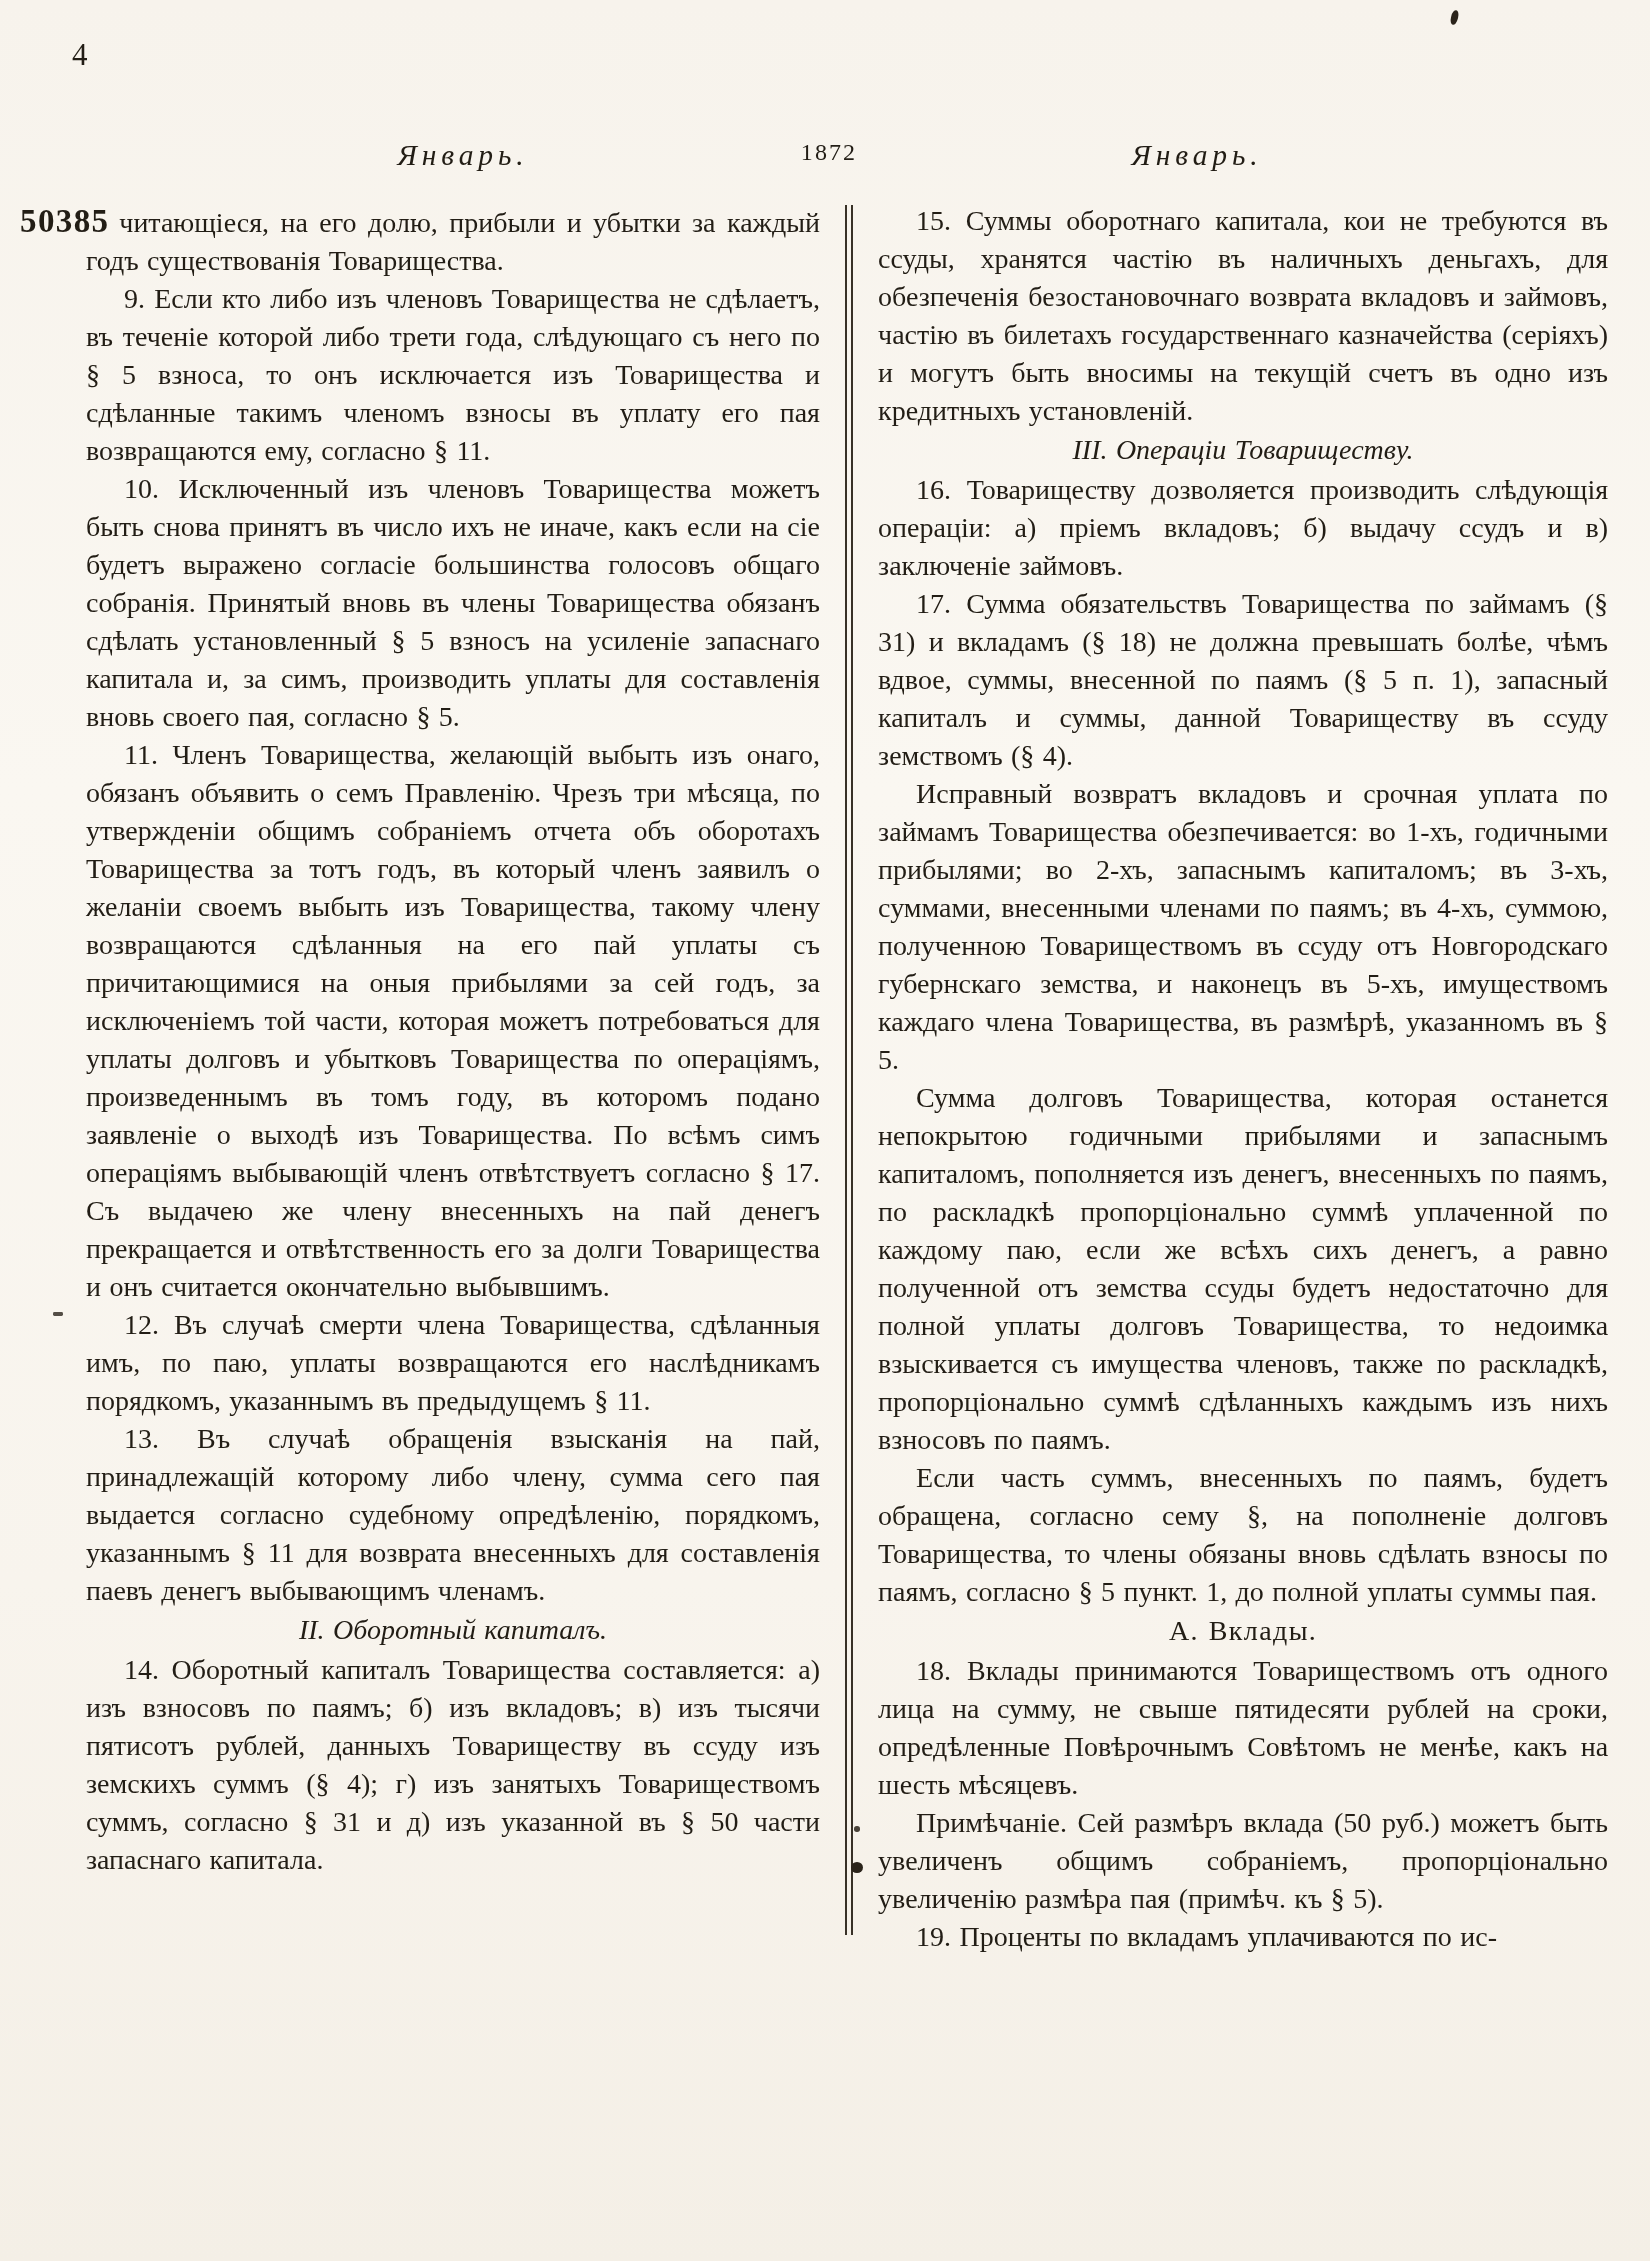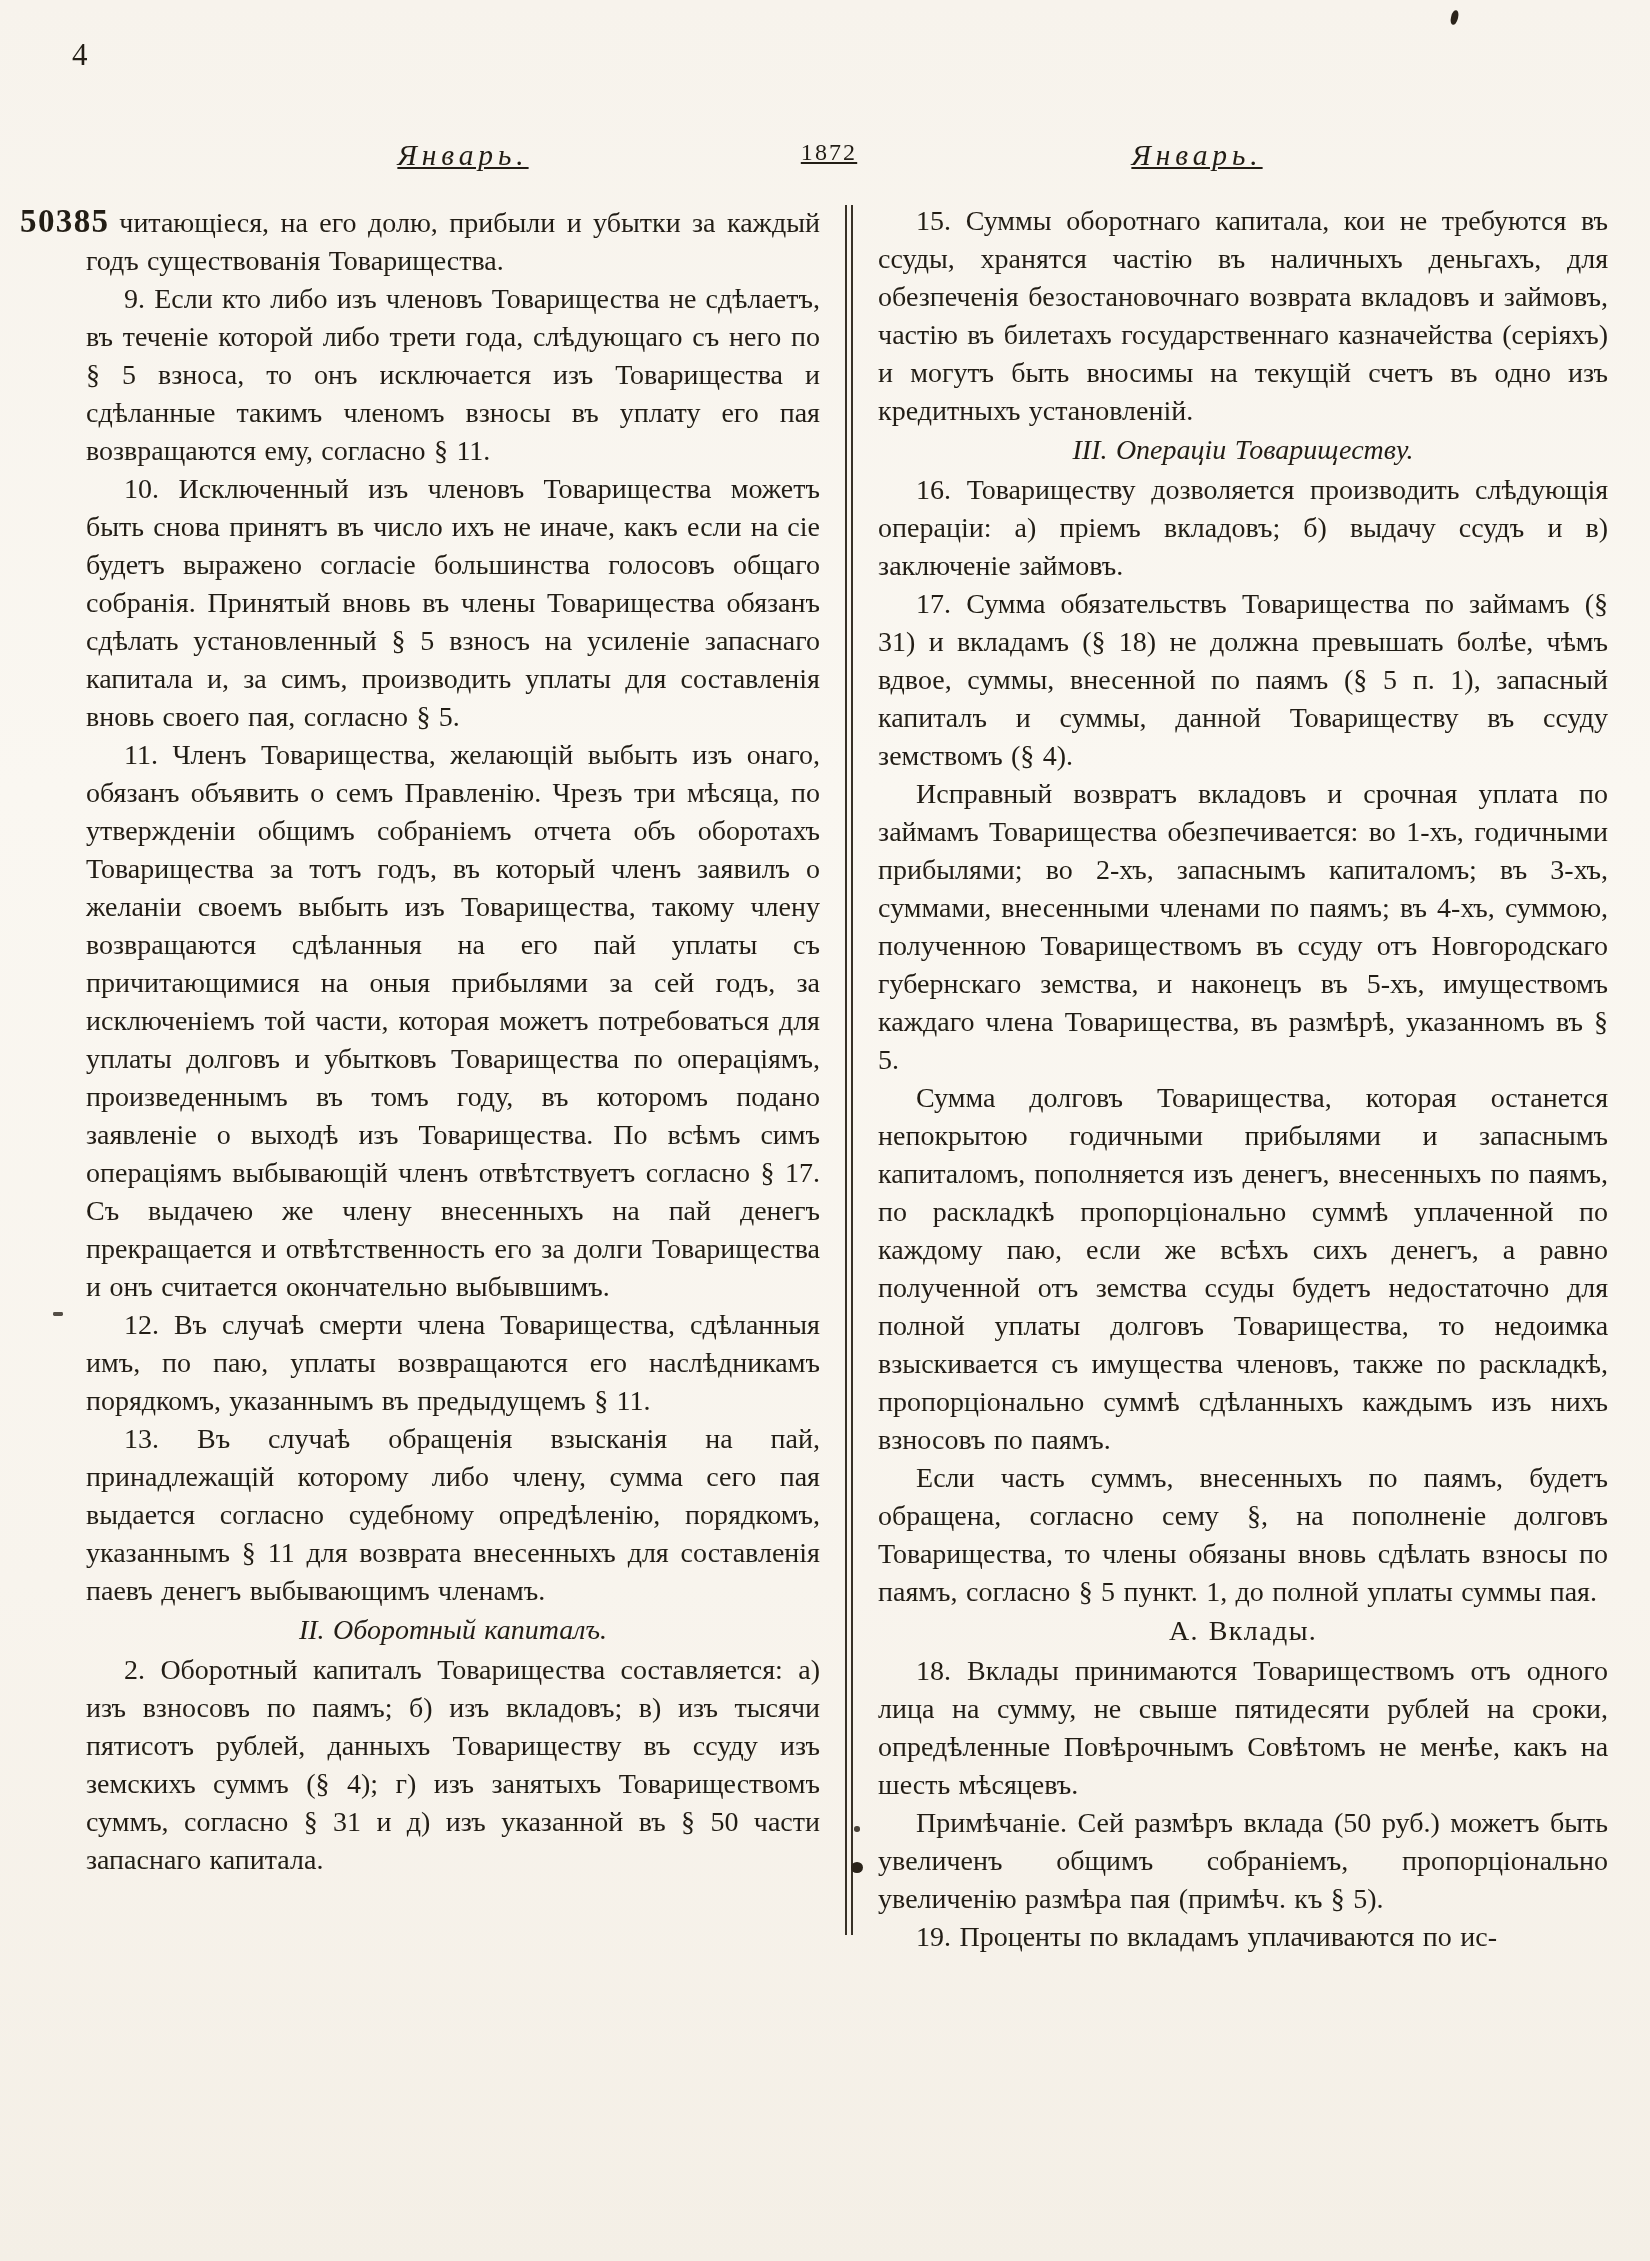--- a/index.html
+++ b/index.html
@@ -15,21 +15,21 @@
   .page-num {
     position:absolute; top:37px; left:72px;
     font-size:31px;
   }
   .header-title {
     position:absolute; top:34px; left:0; width:100%;
     text-align:center;
     font-size:34px;
     letter-spacing:14px;
   }
-  .subhead { position:absolute; top:139px; font-size:29.5px; white-space:nowrap;text-decoration:underline; }
+  .subhead { position:absolute; top:139px; font-size:29.5px; white-space:nowrap; }
   .month { font-style:italic; letter-spacing:4.9px; }
   .m-left  { left:463px;  transform:translateX(-50%); }
   .year    { left:829px; transform:translateX(-50%); font-size:24px; letter-spacing:2.1px; }
   .m-right { left:1197px; transform:translateX(-50%); }
 
   .columns {
     position:absolute; top:202px; left:86px; width:1527px;
     display:flex; align-items:stretch;
   }
   .col { width:734px; }
@@ -87,21 +87,21 @@
     <div class="col">
       <p class="para">
         <span class="doc-number">50385</span><span>читающіеся, на его долю, прибыли и убытки за каждый годъ существованія Товарищества.</span>
       </p>
       <p class="para indent"><span>9. Если кто либо изъ членовъ Товарищества не сдѣлаетъ, въ теченіе которой либо трети года, слѣдующаго съ него по § 5 взноса, то онъ исключается изъ Товарищества и сдѣланные такимъ членомъ взносы въ уплату его пая возвращаются ему, согласно § 11.</span></p>
       <p class="para indent"><span>10. Исключенный изъ членовъ Товарищества можетъ быть снова принятъ въ число ихъ не иначе, какъ если на сіе будетъ выражено согласіе большинства голосовъ общаго собранія. Принятый вновь въ члены Товарищества обязанъ сдѣлать установленный § 5 взносъ на усиленіе запаснаго капитала и, за симъ, производить уплаты для составленія вновь своего пая, согласно § 5.</span></p>
       <p class="para indent"><span>11. Членъ Товарищества, желающій выбыть изъ онаго, обязанъ объявить о семъ Правленію. Чрезъ три мѣсяца, по утвержденіи общимъ собраніемъ отчета объ оборотахъ Товарищества за тотъ годъ, въ который членъ заявилъ о желаніи своемъ выбыть изъ Товарищества, такому члену возвращаются сдѣланныя на его пай уплаты съ причитающимися на оныя прибылями за сей годъ, за исключеніемъ той части, которая можетъ потребоваться для уплаты долговъ и убытковъ Товарищества по операціямъ, произведеннымъ въ томъ году, въ которомъ подано заявленіе о выходѣ изъ Товарищества. По всѣмъ симъ операціямъ выбывающій членъ отвѣтствуетъ согласно § 17. Съ выдачею же члену внесенныхъ на пай денегъ прекращается и отвѣтственность его за долги Товарищества и онъ считается окончательно выбывшимъ.</span></p>
       <p class="para indent"><span>12. Въ случаѣ смерти члена Товарищества, сдѣланныя имъ, по паю, уплаты возвращаются его наслѣдникамъ порядкомъ, указаннымъ въ предыдущемъ § 11.</span></p>
       <p class="para indent"><span>13. Въ случаѣ обращенія взысканія на пай, принадлежащій которому либо члену, сумма сего пая выдается согласно судебному опредѣленію, порядкомъ, указаннымъ § 11 для возврата внесенныхъ для составленія паевъ денегъ выбывающимъ членамъ.</span></p>
       <p class="para heading"><span>II. Оборотный капиталъ.</span></p>
-      <p class="para indent"><span>2. Оборотный капиталъ Товарищества составляется: а) изъ взносовъ по паямъ; б) изъ вкладовъ; в) изъ тысячи пятисотъ рублей, данныхъ Товариществу въ ссуду изъ земскихъ суммъ (§ 4); г) изъ занятыхъ Товариществомъ суммъ, согласно § 31 и д) изъ указанной въ § 50 части запаснаго капитала.</span></p>
+      <p class="para indent"><span>14. Оборотный капиталъ Товарищества составляется: а) изъ взносовъ по паямъ; б) изъ вкладовъ; в) изъ тысячи пятисотъ рублей, данныхъ Товариществу въ ссуду изъ земскихъ суммъ (§ 4); г) изъ занятыхъ Товариществомъ суммъ, согласно § 31 и д) изъ указанной въ § 50 части запаснаго капитала.</span></p>
     </div>
 
     <div class="divider"></div>
 
     <div class="col col-right">
       <p class="para indent"><span>15. Суммы оборотнаго капитала, кои не требуются въ ссуды, хранятся частію въ наличныхъ деньгахъ, для обезпеченія безостановочнаго возврата вкладовъ и займовъ, частію въ билетахъ государственнаго казначейства (серіяхъ) и могутъ быть вносимы на текущій счетъ въ одно изъ кредитныхъ установленій.</span></p>
       <p class="para heading"><span>III. Операціи Товариществу.</span></p>
       <p class="para indent"><span>16. Товариществу дозволяется производить слѣдующія операціи: а) пріемъ вкладовъ; б) выдачу ссудъ и в) заключеніе займовъ.</span></p>
       <p class="para indent"><span>17. Сумма обязательствъ Товарищества по займамъ (§ 31) и вкладамъ (§ 18) не должна превышать болѣе, чѣмъ вдвое, суммы, внесенной по паямъ (§ 5 п. 1), запасный капиталъ и суммы, данной Товариществу въ ссуду земствомъ (§ 4).</span></p>
       <p class="para indent"><span>Исправный возвратъ вкладовъ и срочная уплата по займамъ Товарищества обезпечивается: во 1-хъ, годичными прибылями; во 2-хъ, запаснымъ капиталомъ; въ 3-хъ, суммами, внесенными членами по паямъ; въ 4-хъ, суммою, полученною Товариществомъ въ ссуду отъ Новгородскаго губернскаго земства, и наконецъ въ 5-хъ, имуществомъ каждаго члена Товарищества, въ размѣрѣ, указанномъ въ § 5.</span></p>

